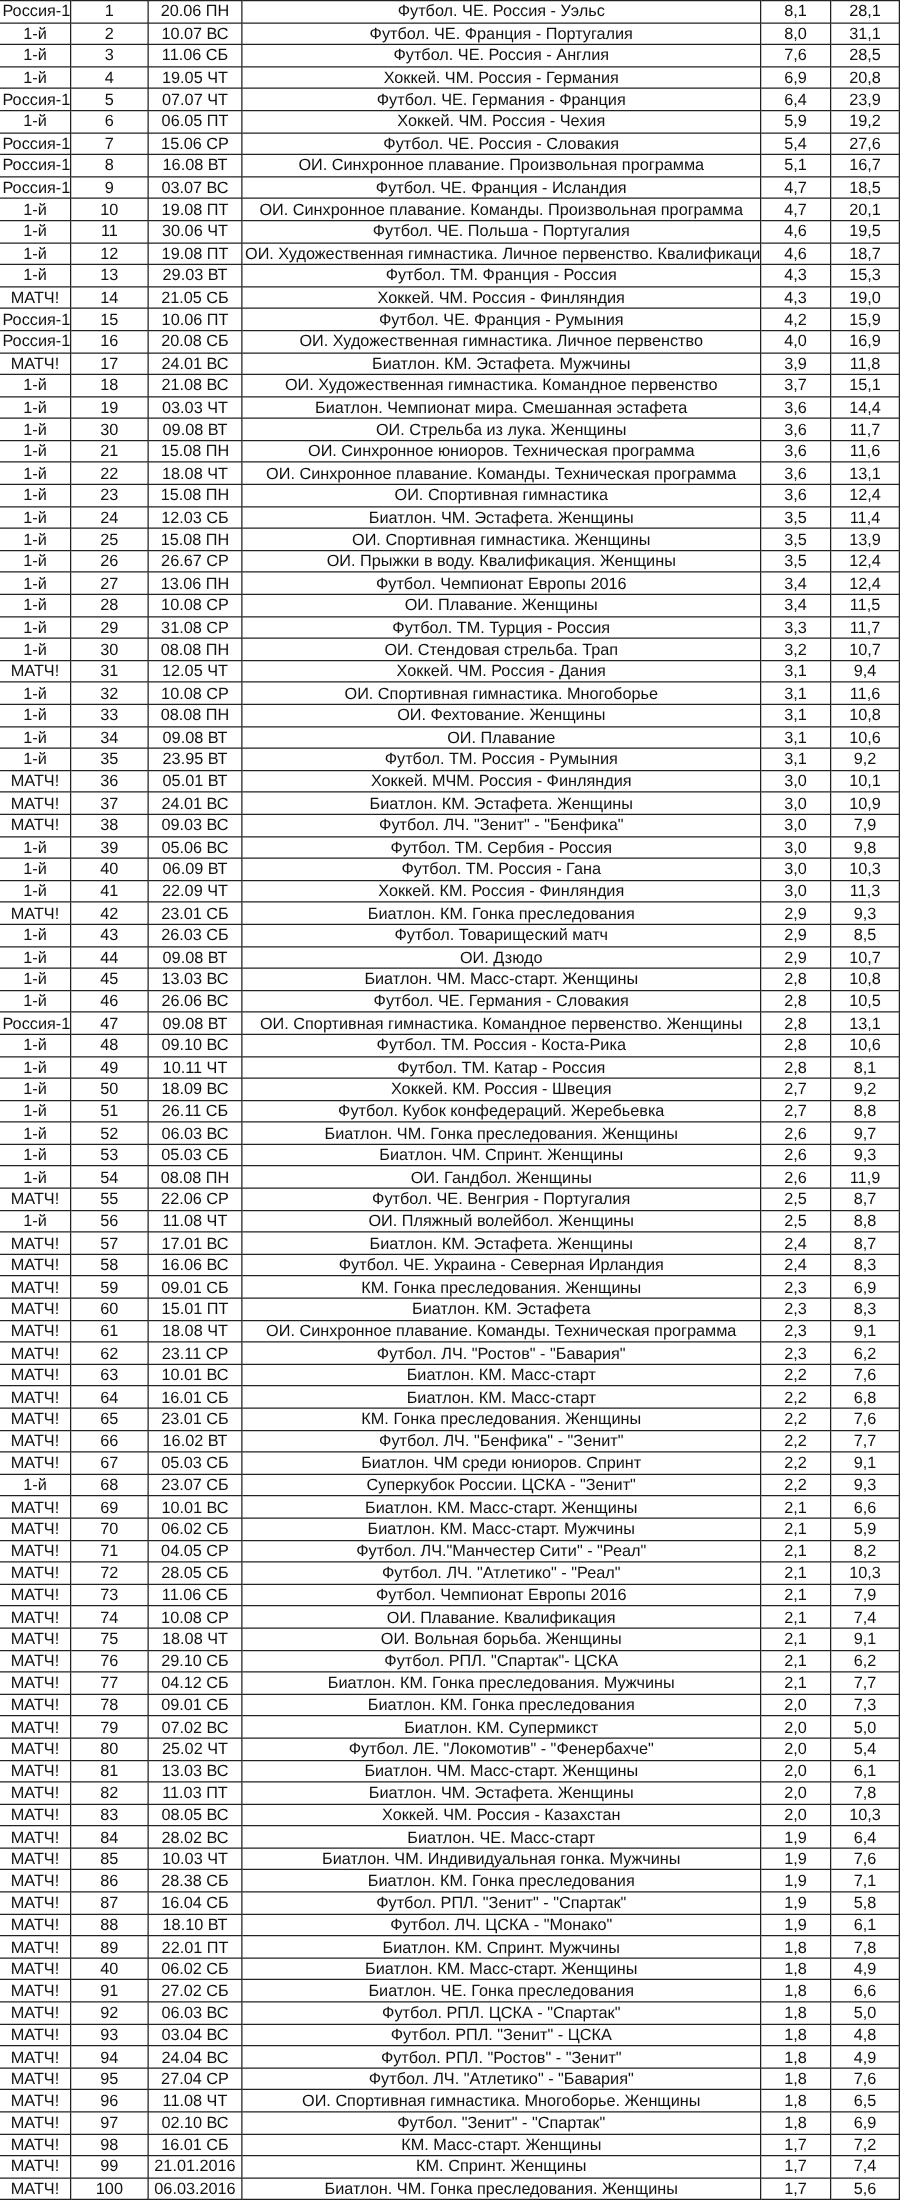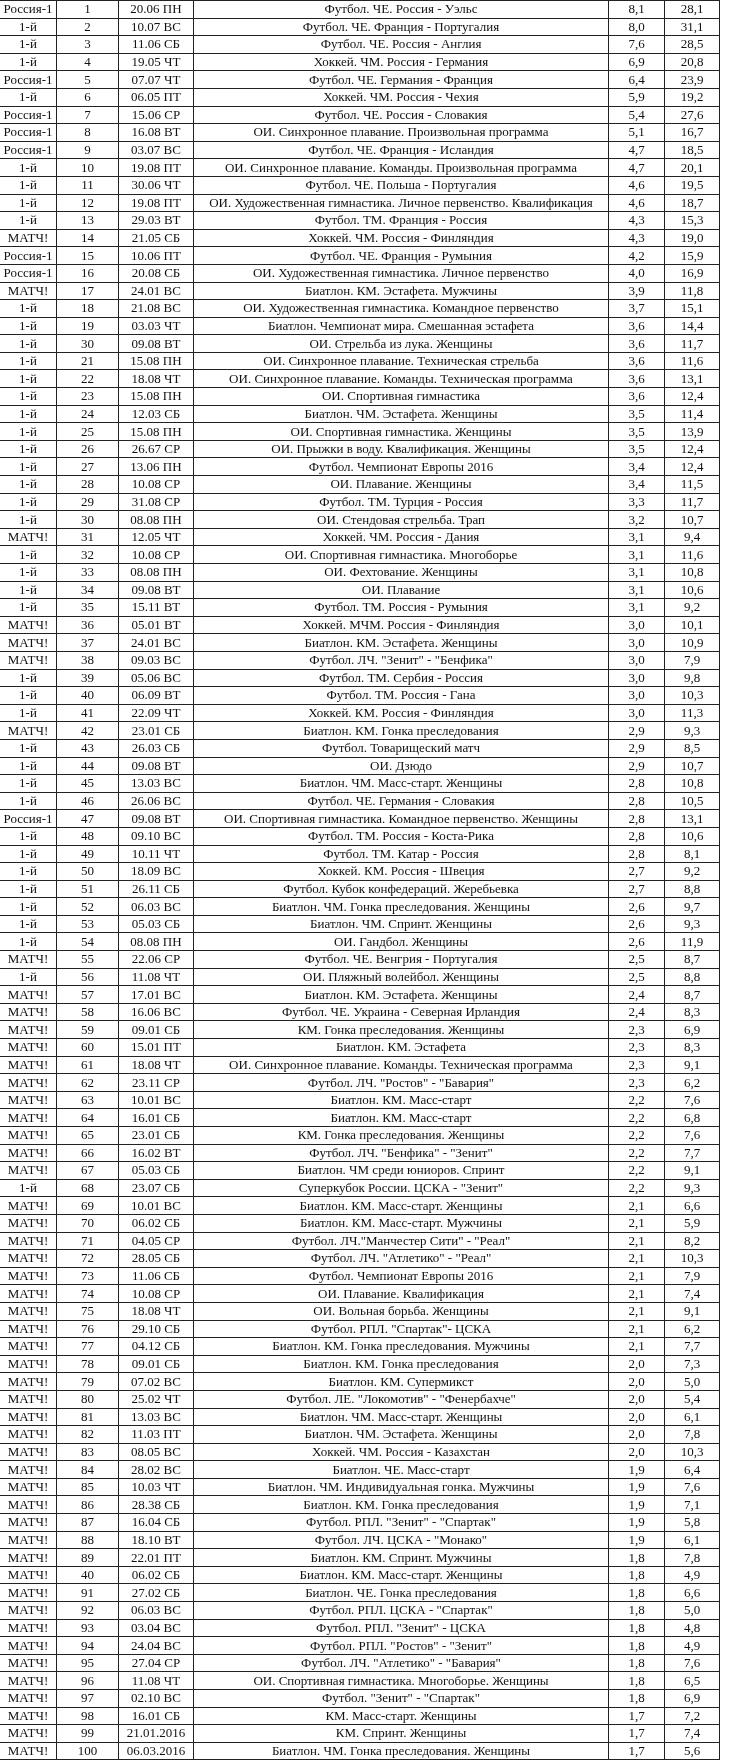--- a/index.html
+++ b/index.html
@@ -2,21 +2,21 @@
 <html><head>
 <meta charset="utf-8">
 <style>
   html, body { margin: 0; padding: 0; background: #ffffff; }
   body { width: 730px; height: 1763px; overflow: hidden; }
   #ratings-table {
     border-collapse: collapse;
     table-layout: fixed;
     width: 720px;
     margin-left: -1px;
-    font-family: Liberation Serif, serif;
+    font-family: Liberation Sans, sans-serif;
     font-size: 13px;
     color: #111111;
   }
   #ratings-table td {
     border: 1px solid #222222;
     height: 16.6px;
     padding: 0 2px;
     text-align: center;
     white-space: nowrap;
     overflow: hidden;
@@ -199,21 +199,21 @@
         <td>30</td>
         <td>09.08 ВТ</td>
         <td>ОИ. Стрельба из лука. Женщины</td>
         <td>3,6</td>
         <td>11,7</td>
       </tr>
       <tr>
         <td>1-й</td>
         <td>21</td>
         <td>15.08 ПН</td>
-        <td>ОИ. Синхронное плавание. Техническая стрельба</td>
+        <td>ОИ. Синхронное юниоров. Техническая программа</td>
         <td>3,6</td>
         <td>11,6</td>
       </tr>
       <tr>
         <td>1-й</td>
         <td>22</td>
         <td>18.08 ЧТ</td>
         <td>ОИ. Синхронное плавание. Команды. Техническая программа</td>
         <td>3,6</td>
         <td>13,1</td>
@@ -310,21 +310,21 @@
         <td>1-й</td>
         <td>34</td>
         <td>09.08 ВТ</td>
         <td>ОИ. Плавание</td>
         <td>3,1</td>
         <td>10,6</td>
       </tr>
       <tr>
         <td>1-й</td>
         <td>35</td>
-        <td>15.11 ВТ</td>
+        <td>23.95 ВТ</td>
         <td>Футбол. ТМ. Россия - Румыния</td>
         <td>3,1</td>
         <td>9,2</td>
       </tr>
       <tr>
         <td>МАТЧ!</td>
         <td>36</td>
         <td>05.01 ВТ</td>
         <td>Хоккей. МЧМ. Россия - Финляндия</td>
         <td>3,0</td>

